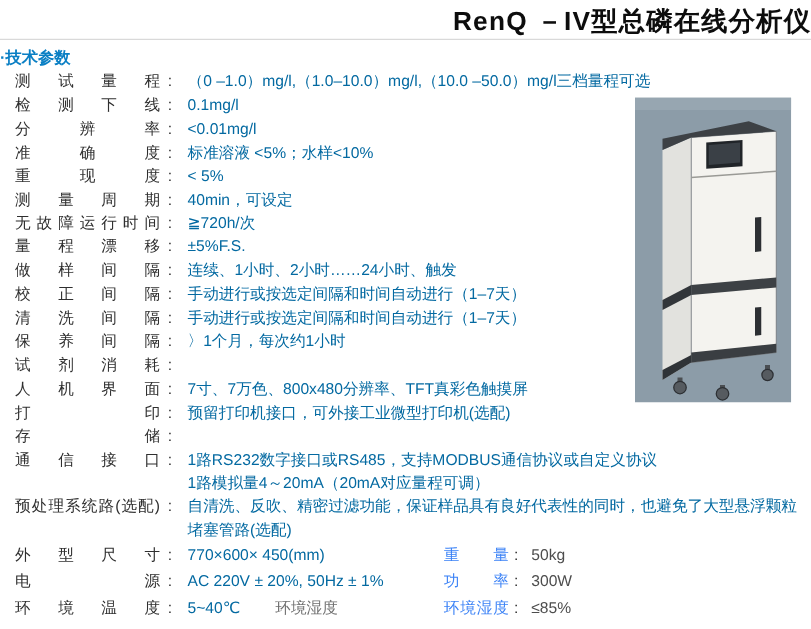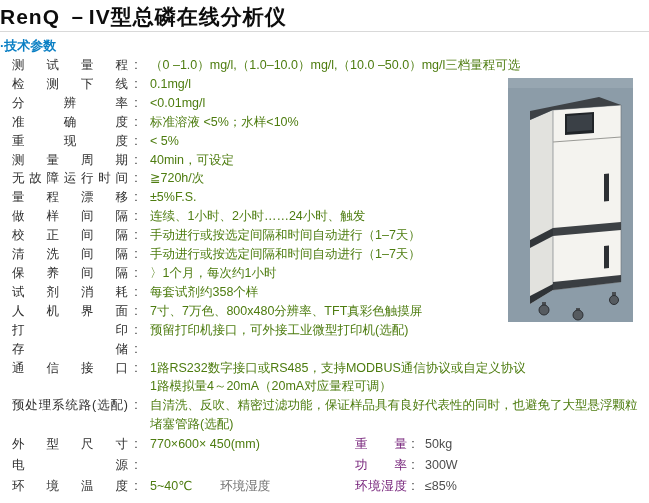--- a/index.html
+++ b/index.html
@@ -1,32 +1,32 @@
 <!DOCTYPE html>
 <html><head>
 <meta charset="utf-8">
 <style>
   html,body{margin:0;padding:0;background:#ffffff;}
   body{width:649px;height:503px;position:relative;overflow:hidden;
        font-family:"Liberation Sans","DejaVu Sans",sans-serif;}
   .page{position:absolute;inset:0;background:#ffffff;}
-  .title{position:absolute;top:3px;left:0;width:649px;text-align:left;
+  .title{position:absolute;top:3px;left:0;width:649px;text-align:right;
          font-size:21px;font-weight:bold;color:#0d0d0d;letter-spacing:1px;}
   .divider{position:absolute;top:31px;left:0;width:649px;height:1px;background:#d9d9d9;}
   .section{position:absolute;top:37px;left:0;font-size:13px;font-weight:bold;color:#0a7fc4;}
   .specs{position:absolute;top:56px;left:12px;width:630px;}
   .row{display:flex;line-height:18.9px;font-size:12.5px;white-space:nowrap;}
   .lbl{flex:none;width:116px;color:#2f2f2f;text-align:justify;text-align-last:justify;overflow:hidden;}
   .colon{flex:none;width:16px;text-align:center;color:#2f2f2f;}
-  .val{color:#4d7c0f;padding-left:6px;}
+  .val{color:#0369a1;padding-left:6px;}
   .bottom{position:absolute;top:434px;left:12px;width:630px;}
   .brow{display:flex;line-height:21px;font-size:12.5px;white-space:nowrap;}
   .bleft{display:flex;width:343px;flex:none;}
   .bright{display:flex;}
-  .rlbl{flex:none;width:52px;color:#701a75;text-align:justify;text-align-last:justify;}
+  .rlbl{flex:none;width:52px;color:#3b82f6;text-align:justify;text-align-last:justify;}
   .rcolon{flex:none;width:12px;text-align:center;color:#2f2f2f;}
   .rval{color:#4d4d4d;padding-left:6px;}
   .extra{color:#6f6f6f;margin-left:28px;}
   .photo{position:absolute;left:508px;top:78px;width:125px;height:244px;}
 </style>
 </head>
 <body>
 
 <div class="page">
   <div class="title">RenQ －IV型总磷在线分析仪</div>
@@ -90,21 +90,20 @@
         <span class="val">手动进行或按选定间隔和时间自动进行（1–7天）</span>
       </div>
       <div class="row">
         <span class="lbl">保养间隔</span>
         <span class="colon">:</span>
         <span class="val">〉1个月，每次约1小时</span>
       </div>
       <div class="row">
         <span class="lbl">试剂消耗</span>
         <span class="colon">:</span>
-        <span class="val">每套试剂约358个样</span>
       </div>
       <div class="row">
         <span class="lbl">人机界面</span>
         <span class="colon">:</span>
         <span class="val">7寸、7万色、800x480分辨率、TFT真彩色触摸屏</span>
       </div>
       <div class="row">
         <span class="lbl">打印</span>
         <span class="colon">:</span>
         <span class="val">预留打印机接口，可外接工业微型打印机(选配)</span>
@@ -145,20 +144,21 @@
         <span class="bright">
           <span class="rlbl">重量</span>
           <span class="rcolon">:</span>
           <span class="rval">50kg</span>
         </span>
       </div>
       <div class="brow">
         <span class="bleft">
           <span class="lbl">电源</span>
           <span class="colon">:</span>
+          <span class="val">AC 220V ± 20%, 50Hz ± 1%</span>
         </span>
         <span class="bright">
           <span class="rlbl">功率</span>
           <span class="rcolon">:</span>
           <span class="rval">300W</span>
         </span>
       </div>
       <div class="brow">
         <span class="bleft">
           <span class="lbl">环境温度</span>

